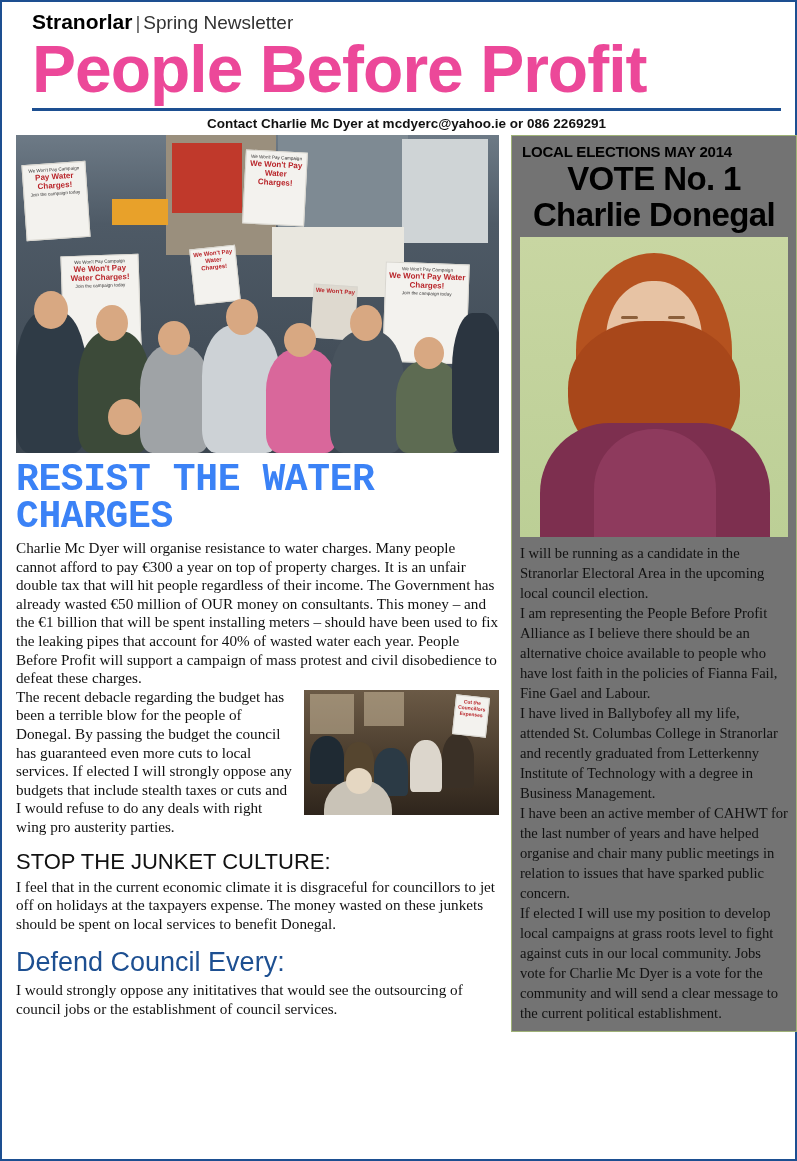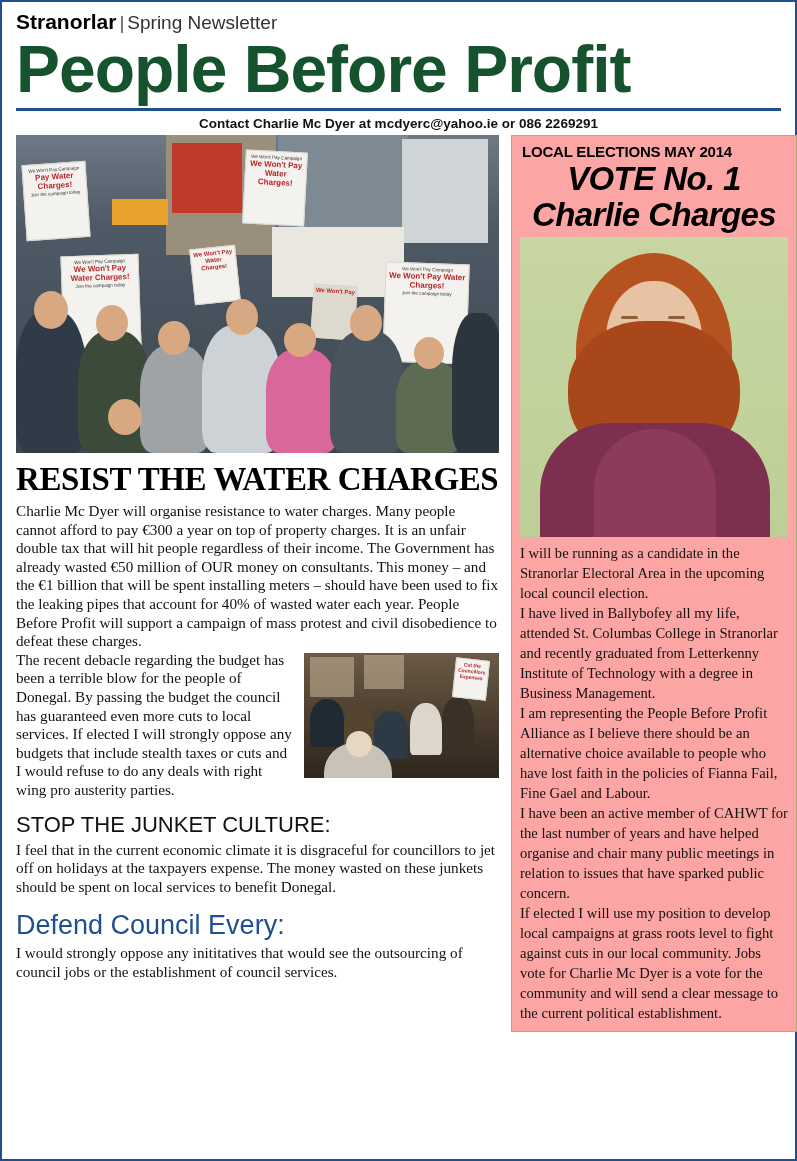--- a/index.html
+++ b/index.html
@@ -18,21 +18,21 @@
     width: 797px;
     height: 1161px;
     position: relative;
     box-sizing: border-box;
     border: 2px solid #1d4f91;
     background: #ffffff;
   }
 
   
   .masthead {
-    padding: 8px 14px 0 14px;
+    padding: 8px 14px 0 30px;
   }
   .masthead-line {
     font-family: "Liberation Sans", sans-serif;
     font-size: 19px;
     color: #111111;
     letter-spacing: 0px;
     margin-bottom: 2px;
   }
   .masthead-line .brand {
     font-weight: bold;
@@ -46,21 +46,21 @@
   }
   .masthead-line .sub {
     color: #333333;
     font-weight: normal;
   }
   .bigtitle {
     font-family: "Liberation Sans", sans-serif;
     font-weight: bold;
     font-size: 66px;
     line-height: 66px;
-    color: #14532d;
+    color: #ec4899;
     letter-spacing: -1px;
     margin: 2px 0 6px 0;
     white-space: nowrap;
   }
   .rule {
     height: 3px;
     background: #1d4f91;
     margin: 4px 0 0 0;
   }
   .contact {
@@ -80,40 +80,40 @@
     width: 797px;
   }
   .col-left {
     width: 497px;
     box-sizing: border-box;
     padding-right: 12px;
   }
   .col-right {
     width: 286px;
     box-sizing: border-box;
-    background: #fca5a5;
+    background: #737373;
     border: 1px solid #9fb277;
     padding: 6px 8px 8px 8px;
     position: relative;
   }
 
   
   .photo-main {
     width: 483px;
     height: 318px;
     position: relative;
     overflow: hidden;
     background: #5f6f80;
   }
   .headline-1 {
-    font-family: Liberation Serif, serif;
-    font-weight: bold;
-    font-size: 33px;
+    font-family: Liberation Mono, monospace;
+    font-weight: bold;
+    font-size: 38px;
     line-height: 37px;
-    color: #000000;
+    color: #3b82f6;
     margin: 8px 0 4px 0;
     letter-spacing: -0.4px;
   }
   .body-text {
     font-family: "Liberation Serif", serif;
     font-size: 15.2px;
     line-height: 18.6px;
     color: #111111;
     text-align: left;
   }
@@ -165,21 +165,20 @@
     margin: 1px 0 1px 2px;
   }
   .vote-line {
     font-family: "Liberation Sans", sans-serif;
     font-weight: bold;
     font-size: 33px;
     line-height: 36px;
     color: #000000;
     text-align: center;
     letter-spacing: -0.6px;
-    font-style: italic;
   }
   .candidate-photo {
     width: 268px;
     height: 300px;
     margin: 4px 0 6px 0;
     position: relative;
     overflow: hidden;
     background: #a8b87c;
   }
   .bio {
@@ -421,41 +420,41 @@
       <div class="headline-3">STOP THE JUNKET CULTURE:</div>
       <div class="body-text">I feel that in the current economic climate it is disgraceful for councillors to jet off on holidays at the taxpayers expense.  The money wasted on these junkets should be spent on local services to benefit Donegal.</div>
 
       <div class="headline-4">Defend Council Every:</div>
       <div class="body-text">I would strongly oppose any inititatives that would see the outsourcing of council jobs or the establishment of council services.</div>
     </div>
 
     <div class="col-right">
       <div class="kicker">LOCAL ELECTIONS MAY 2014</div>
       <div class="vote-line">VOTE No. 1</div>
-      <div class="vote-line">Charlie Charges</div>
+      <div class="vote-line">Charlie Donegal</div>
 
       <div class="candidate-photo">
         <div class="cand-bg"></div>
         <div class="cand-hair"></div>
         <div class="cand-face"></div>
         <div class="cand-brow" style="left:101px;"></div>
         <div class="cand-brow" style="left:148px;"></div>
         <div class="cand-eye" style="left:103px;"></div>
         <div class="cand-eye" style="left:150px;"></div>
         <div class="cand-nose"></div>
         <div class="cand-mouth"></div>
         <div class="cand-neck"></div>
         <div class="cand-hair2"></div>
         <div class="cand-body"></div>
         <div class="cand-body2"></div>
       </div>
 
       <div class="bio">
         <p>I will be running as a candidate in the Stranorlar Electoral Area in the upcoming local council election.</p>
+        <p>I am representing the People Before Profit Alliance as I believe there should be an alternative choice available to people who have lost faith in the policies of Fianna Fail, Fine Gael and Labour.</p>
         <p>I have lived in Ballybofey all my life, attended St. Columbas College in Stranorlar and recently graduated from Letterkenny Institute of Technology with a degree in Business Management.</p>
-        <p>I am representing the People Before Profit Alliance as I believe there should be an alternative choice available to people who have lost faith in the policies of Fianna Fail, Fine Gael and Labour.</p>
         <p>I have been an active member of CAHWT for the last number of years and have helped organise and chair many public meetings in relation to issues that have sparked public concern.</p>
         <p>If elected I will use my position to develop local campaigns at grass roots level to fight against cuts in our local community.  Jobs vote for Charlie Mc Dyer is a vote for the community and will send a clear message to the current political establishment.</p>
       </div>
     </div>
 
   </div>
 </div>
 
 </body></html>

